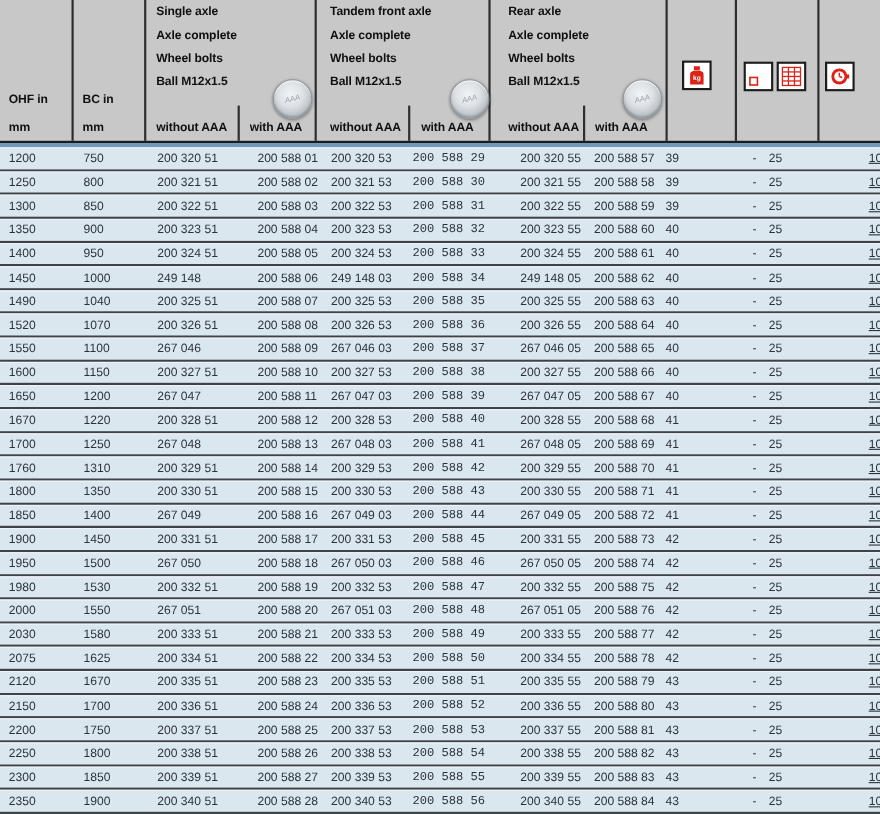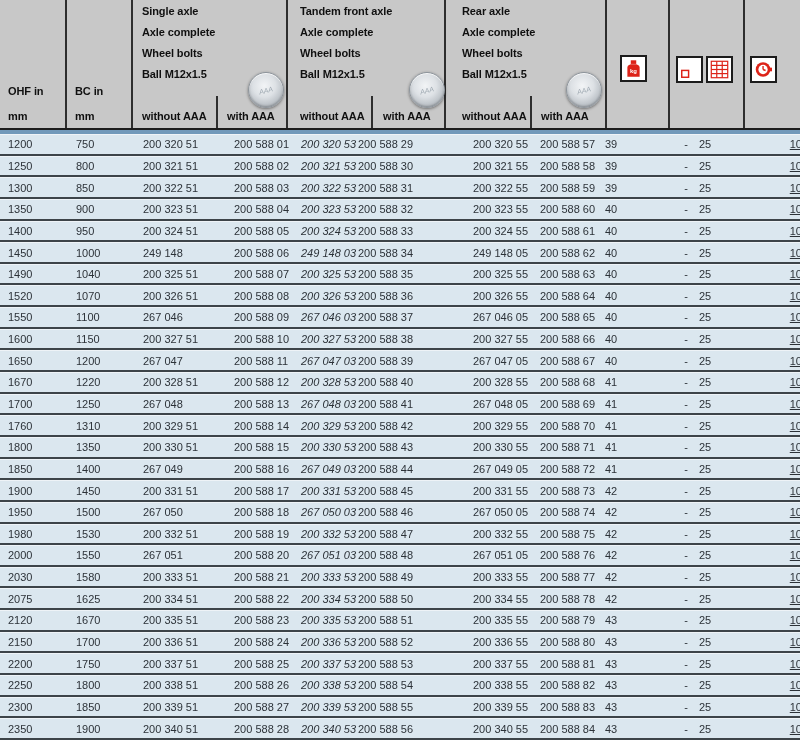--- a/index.html
+++ b/index.html
@@ -30,22 +30,22 @@
 
   
   .tbody { position:absolute; left:0; top:134px; width:800px; height:606px; display:flex; flex-direction:column; }
   .row   { position:relative; flex:1; background:#dbe7ef; border-top:1px solid #eef3f7; border-bottom:2px solid #3d4449; box-sizing:border-box; }
   .row:last-child { border-bottom-width:2px; }
   .cell  { position:absolute; top:50%; transform:translateY(-50%); font-size:11px; color:#2c3238; white-space:nowrap; }
   .c-ohf { left:8px; }
   .c-bc  { left:76px; }
   .c-s1  { left:143px; }
   .c-s2  { left:222px;margin-left:12px; }
-  .c-t1  { left:301px;font-style:italic; }
-  .c-t2  { left:358px; }
+  .c-t1  { left:301px; }
+  .c-t2  { left:375px;font-family:Liberation Mono, monospace; }
   .c-r1  { left:461px;margin-left:12px; }
   .c-r2  { left:540px; }
   .c-w   { left:605px; width:40px; }
   .c-p   { left:676px; width:20px; text-align:center; }
   .c-q   { left:694px; width:22px; text-align:center; }
   .c-d   { left:776px; width:26px; text-align:right;text-decoration:underline; }
 </style>
 </head>
 <body>
 

